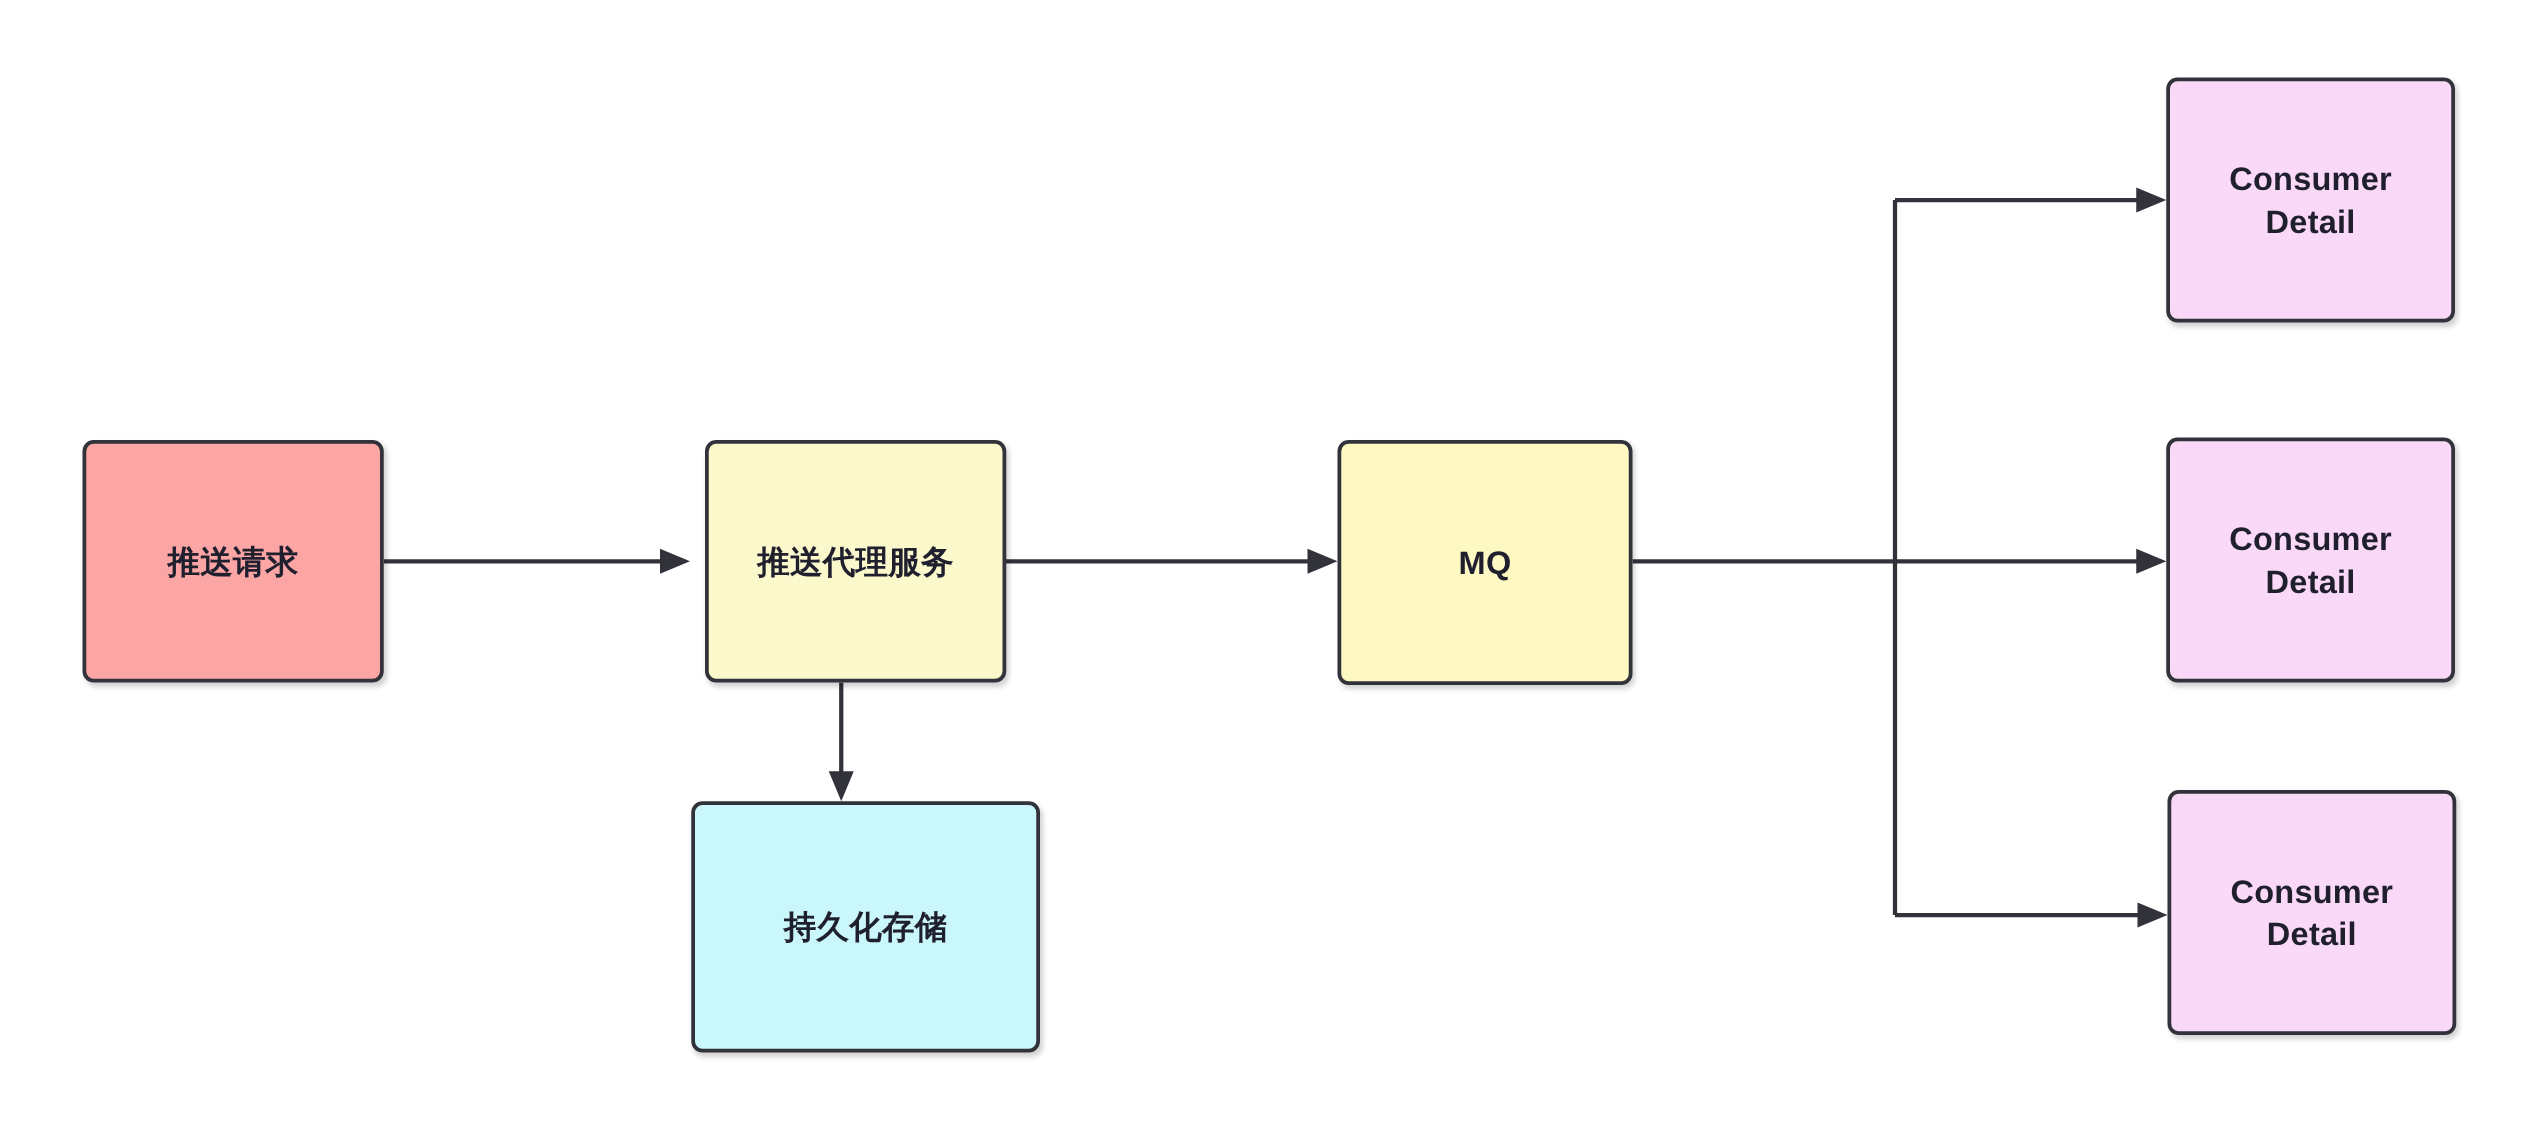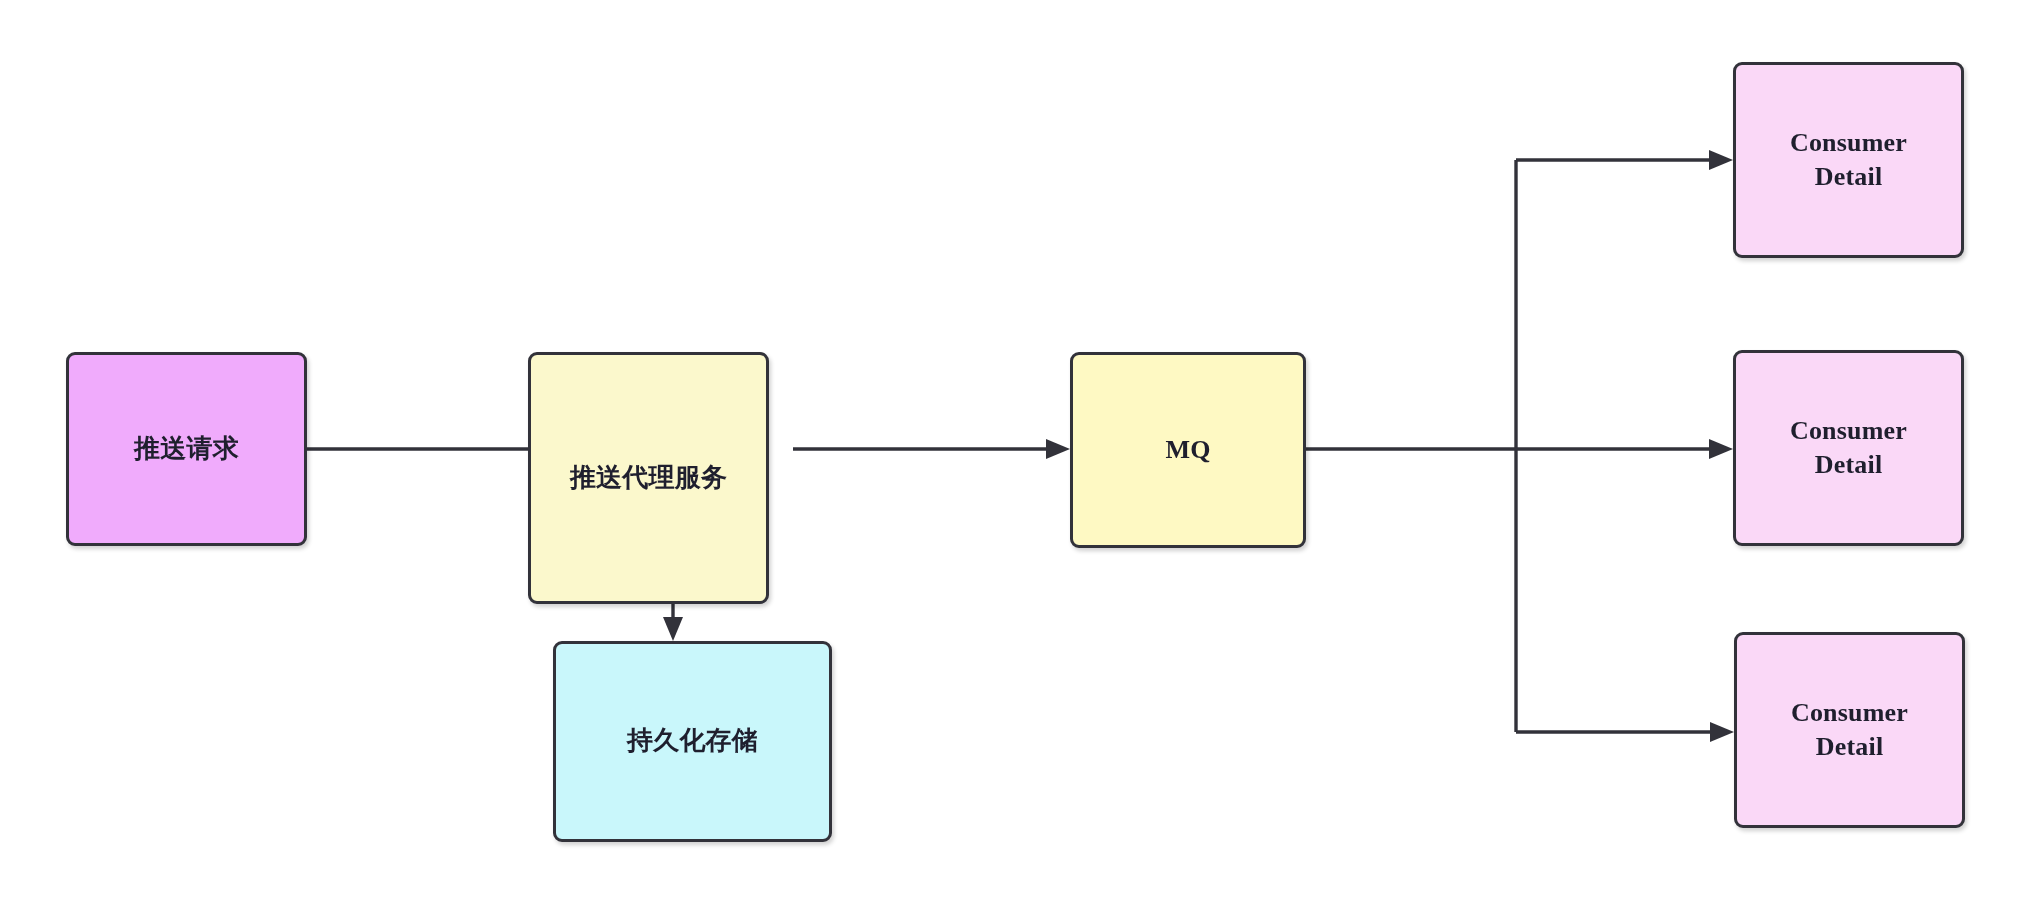--- a/index.html
+++ b/index.html
@@ -31,21 +31,20 @@
     font-weight: bold;
     line-height: 1.32;
     letter-spacing: 0.2px;
     box-shadow: 2px 3px 4px rgba(0,0,0,0.18);
   }
   .node .label {
     display: block;
     width: 100%;
     padding: 0 16px;
     box-sizing: border-box;
-    font-family: Liberation Serif, serif;
   }
   .node-cn {
     font-size: 26px;
     font-weight: bold;
   }
   .node-en {
     font-size: 26px;
     font-weight: bold;
   }
   
@@ -103,25 +102,25 @@
       <line x1="1516" y1="449" x2="1716" y2="449"></line>
       <polygon class="arrowhead" points="1733,449 1709,439 1709,459"></polygon>
     </g>
 
     <g>
       <line x1="1516" y1="732" x2="1717" y2="732"></line>
       <polygon class="arrowhead" points="1734,732 1710,722 1710,742"></polygon>
     </g>
   </svg>
 
-  <div class="node node-cn" style="left:66px; top:352px; width:241px; height:194px; background:#f0abfc;">
+  <div class="node node-cn" style="left:66px; top:352px; width:241px; height:194px; background:#fca5a5;">
     <span class="label">推送请求</span>
   </div>
 
-  <div class="node node-cn" style="left:528px; top:352px; width:241px; height:252px; background:#fbf8cc;">
+  <div class="node node-cn" style="left:564px; top:352px; width:241px; height:194px; background:#fbf8cc;">
     <span class="label">推送代理服务</span>
   </div>
 
   <div class="node node-cn" style="left:553px; top:641px; width:279px; height:201px; background:#c9f7fb;">
     <span class="label">持久化存储</span>
   </div>
 
   <div class="node node-en" style="left:1070px; top:352px; width:236px; height:196px; background:#fef9c3;">
     <span class="label">MQ</span>
   </div>

